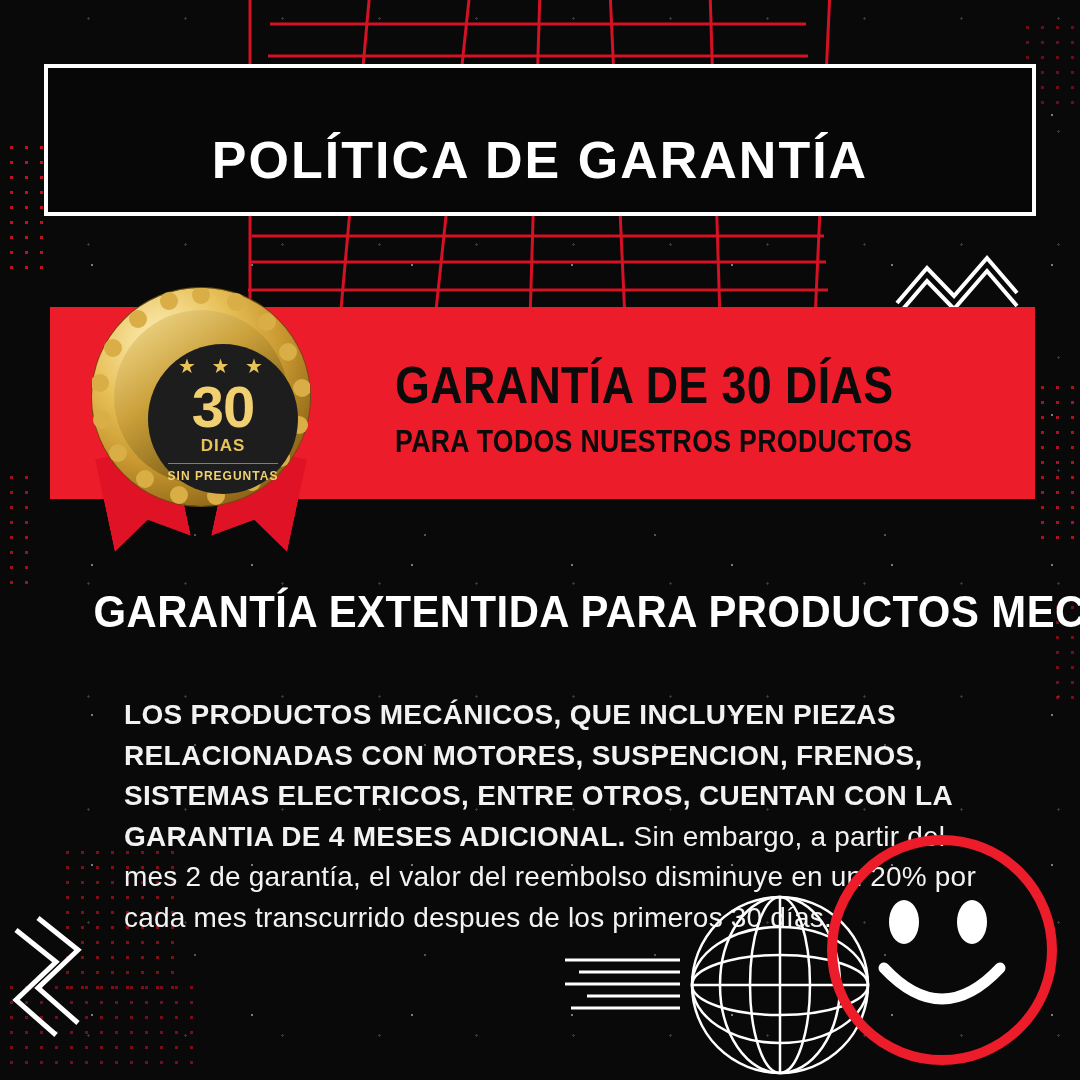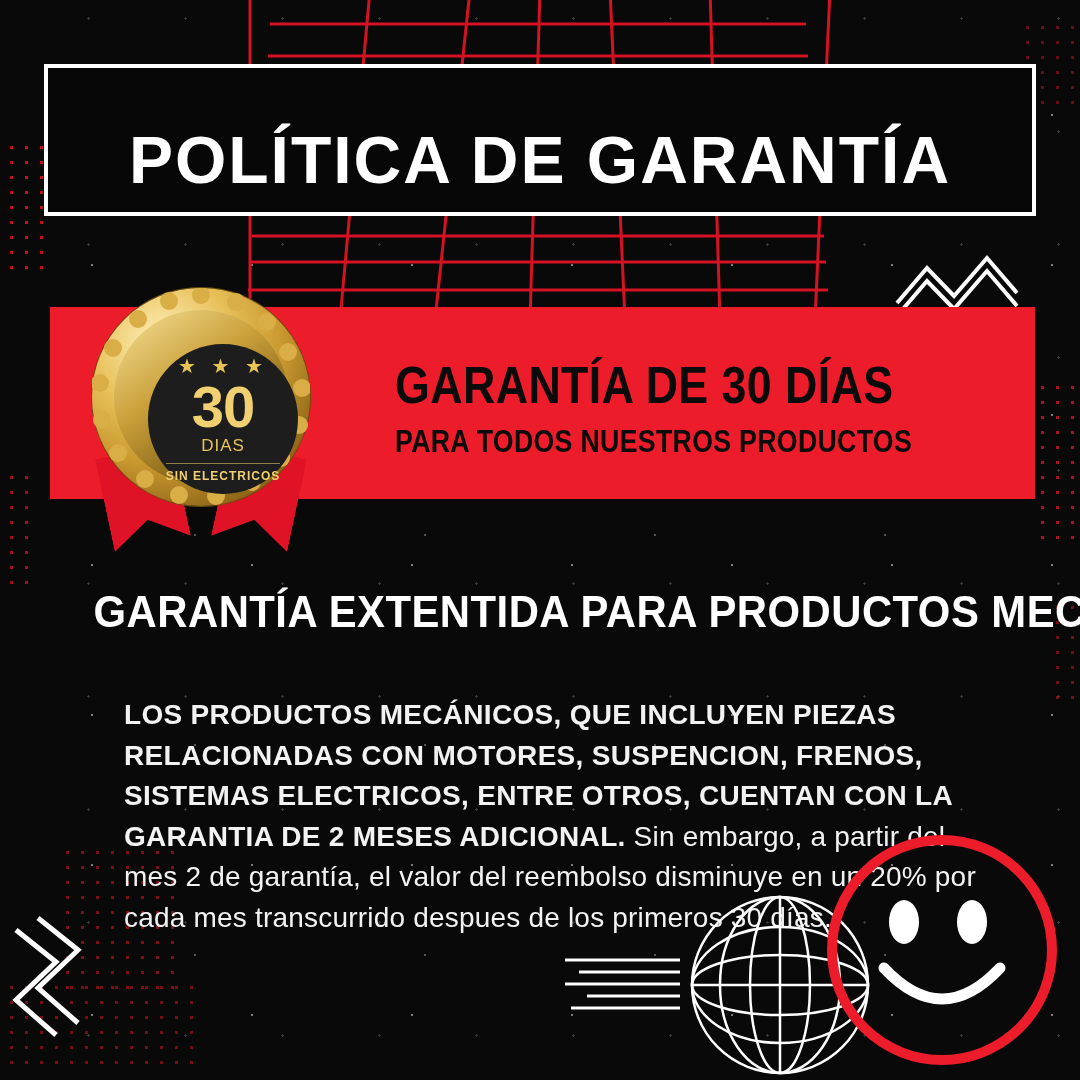--- a/index.html
+++ b/index.html
@@ -66,21 +66,21 @@
     height: 152px;
     background: #070707;
     border: 4px solid #ffffff;
     box-sizing: border-box;
     display: flex;
     align-items: center;
     justify-content: center;
   }
   .title-text {
     color: #ffffff;
-    font-size: 66px;
+    font-size: 52px;
     font-weight: 700;
     letter-spacing: 2px;
     line-height: 1;
     white-space: nowrap;
     text-transform: uppercase;
     font-family: "Liberation Sans", sans-serif;
     margin-top: 40px;
   }
 
   
@@ -192,21 +192,21 @@
   .badge-number {
     color: #f0d070;
     font-size: 58px;
     font-weight: 700;
     line-height: 1;
     letter-spacing: -1px;
   }
   .badge-unit {
     color: #e8c458;
     font-size: 17px;
-    font-weight: 400;
+    font-weight: 700;
     letter-spacing: 1px;
     line-height: 1;
     margin-top: 1px;
   }
   .badge-tagline {
     color: #f0d070;
     font-size: 12px;
     font-weight: 700;
     letter-spacing: 1px;
     margin-top: 9px;
@@ -373,32 +373,32 @@
           <circle cx="21" cy="60" r="9"></circle>
             <circle cx="46" cy="31" r="9"></circle>
           <circle cx="77" cy="13" r="9"></circle>
         </g>
       </svg>
       <div class="badge-ring">
         <div class="badge-face">
           <div class="badge-stars">★ ★ ★</div>
           <div class="badge-number">30</div>
           <div class="badge-unit">DIAS</div>
-          <div class="badge-tagline">SIN ELECTRICOS</div>
+          <div class="badge-tagline">SIN PREGUNTAS</div>
         </div>
       </div>
     </div>
   </div>
 
   <div class="headline">
     <span>GARANTÍA EXTENTIDA PARA PRODUCTOS MECÁNICOS</span>
   </div>
 
   <div class="body-copy">
-    <span class="caps">LOS PRODUCTOS MECÁNICOS, QUE INCLUYEN PIEZAS RELACIONADAS CON MOTORES, SUSPENCION, FRENOS, SISTEMAS ELECTRICOS, ENTRE OTROS, CUENTAN CON LA GARANTIA DE 2 MESES ADICIONAL.</span><span class="mixed"> Sin embargo, a partir del mes 2 de garantía, el valor del reembolso disminuye en un 20% por cada mes transcurrido despues de los primeros 30 días.</span>
+    <span class="caps">LOS PRODUCTOS MECÁNICOS, QUE INCLUYEN PIEZAS RELACIONADAS CON MOTORES, SUSPENCION, FRENOS, SISTEMAS ELECTRICOS, ENTRE OTROS, CUENTAN CON LA GARANTIA DE 4 MESES ADICIONAL.</span><span class="mixed"> Sin embargo, a partir del mes 2 de garantía, el valor del reembolso disminuye en un 20% por cada mes transcurrido despues de los primeros 30 días.</span>
   </div>
 
   <svg class="speed-lines" viewBox="0 0 120 70">
     <g stroke="#ffffff" stroke-width="3">
       <line x1="0" y1="10" x2="115" y2="10"></line>
       <line x1="14" y1="22" x2="115" y2="22"></line>
       <line x1="0" y1="34" x2="115" y2="34"></line>
       <line x1="22" y1="46" x2="115" y2="46"></line>
       <line x1="6" y1="58" x2="115" y2="58"></line>
     </g>

